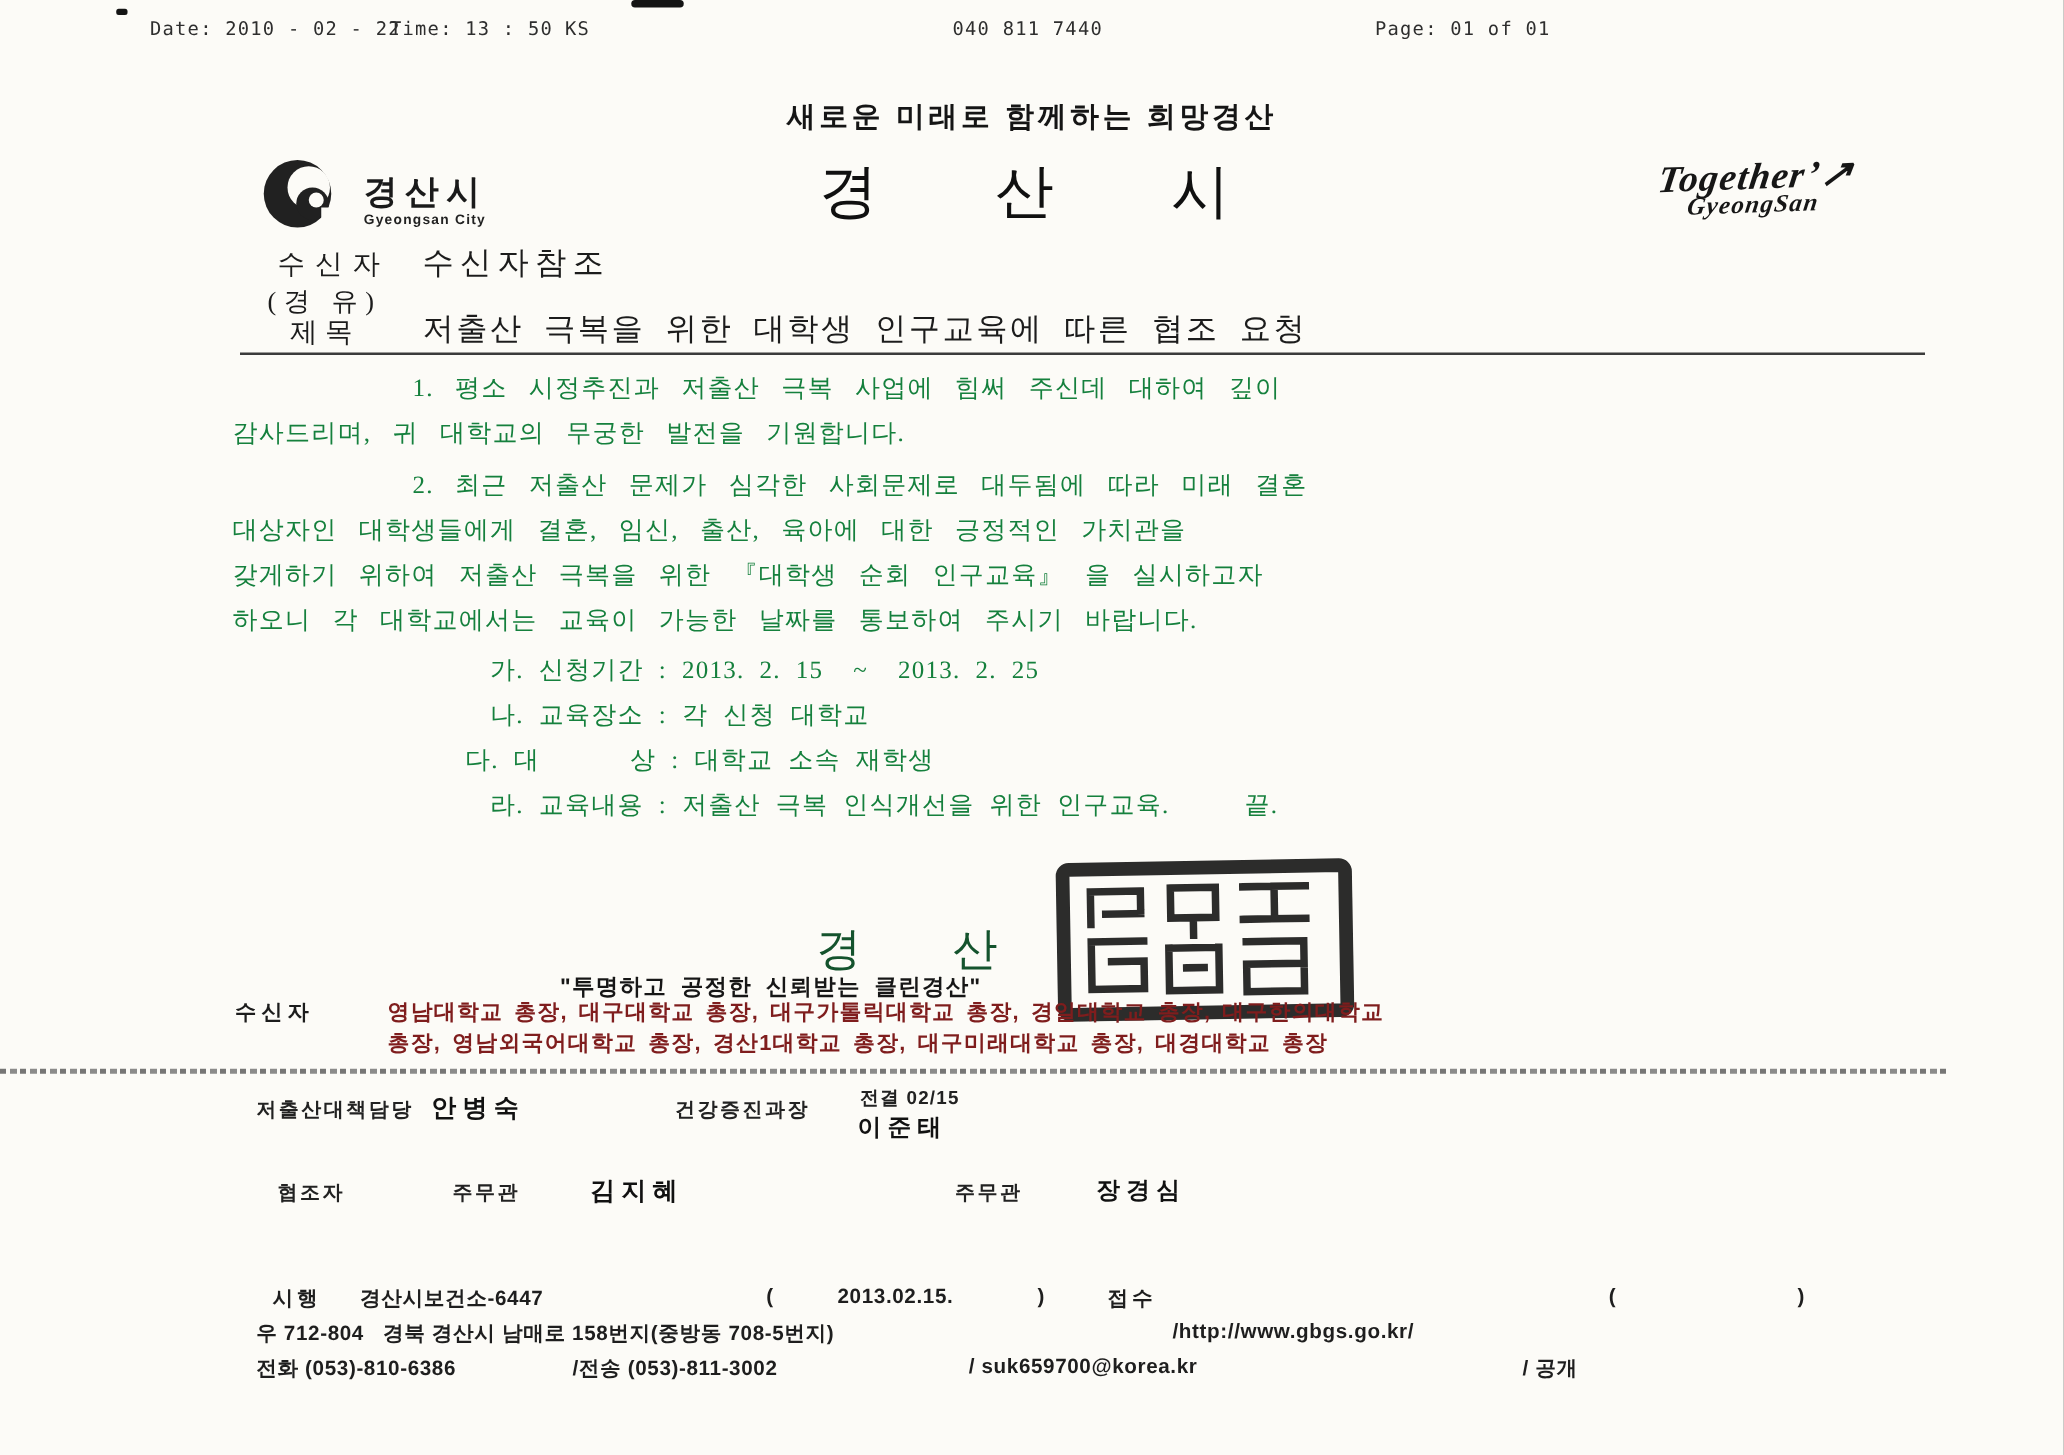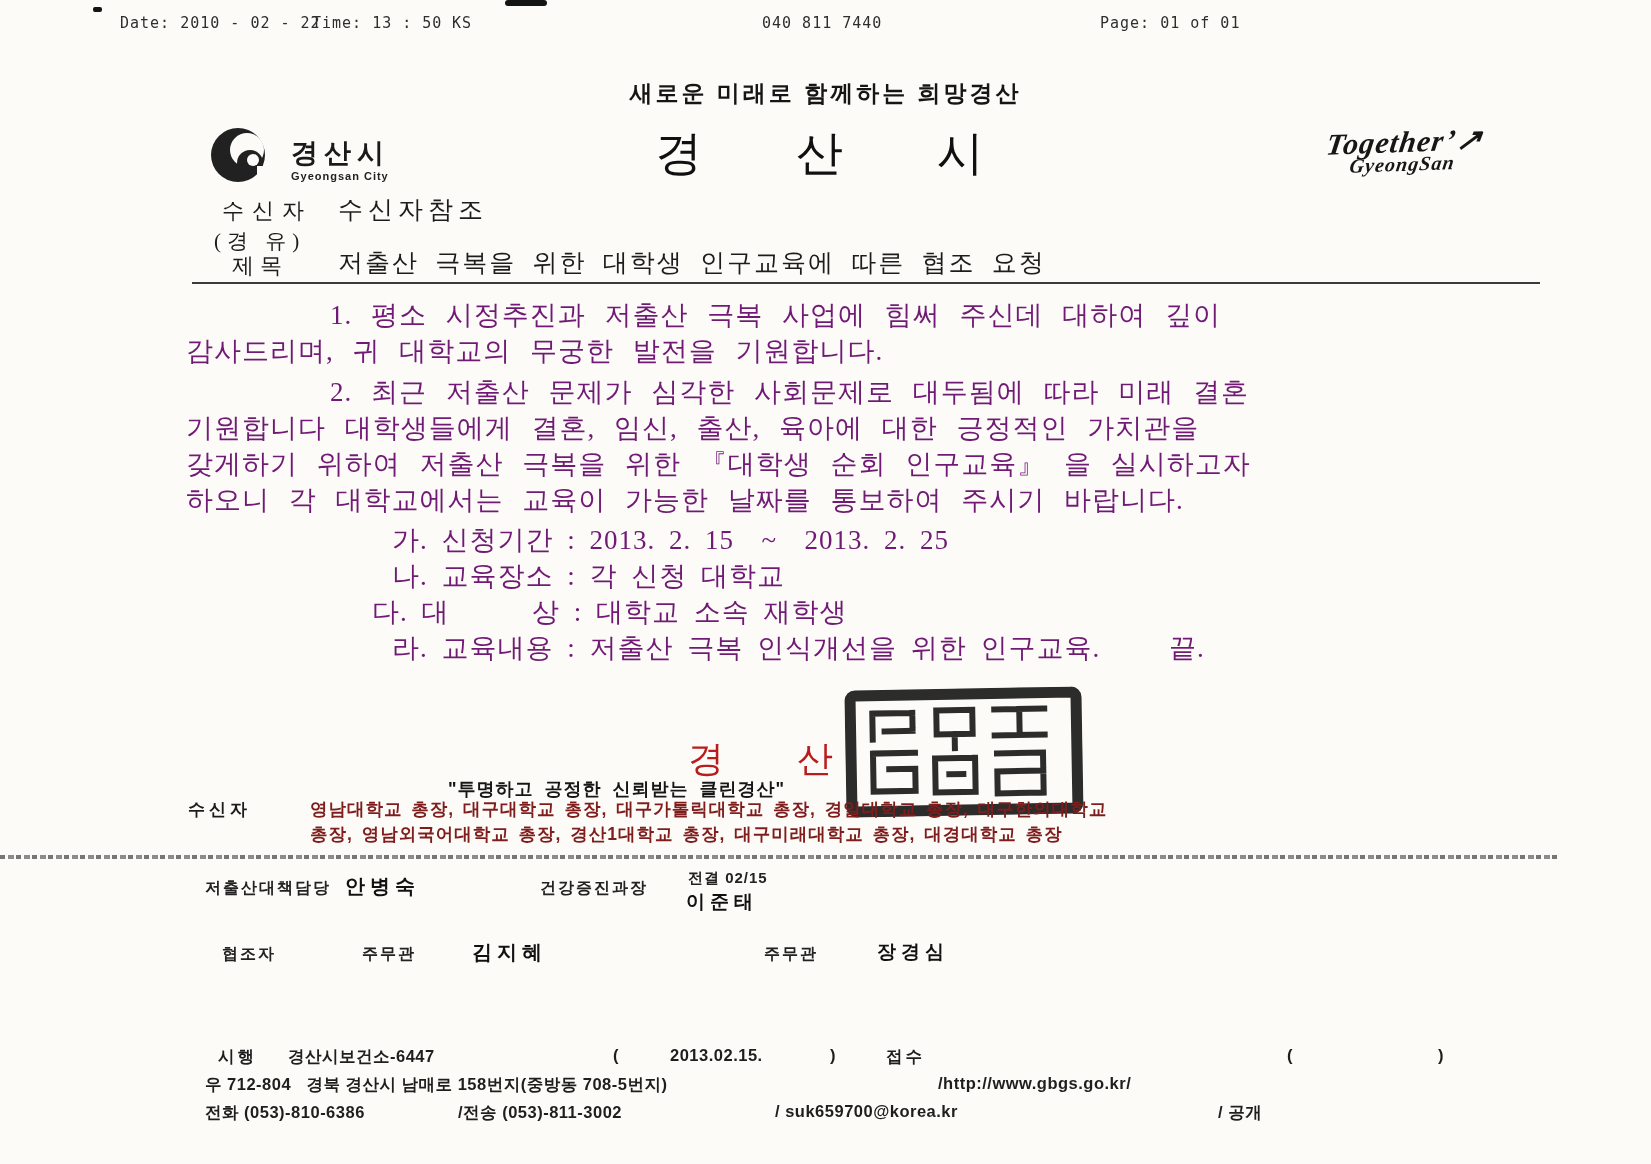--- a/index.html
+++ b/index.html
@@ -29,38 +29,38 @@
   .together .l2{font-size:20px;margin-left:26px;letter-spacing:1px;}
   
   .t22{font-size:22px;}
   .recv-label{left:222px;top:196px;letter-spacing:8px;}
   .recv-value{left:338px;top:193px;letter-spacing:5px;font-size:25px;}
   .via{left:214px;top:227px;letter-spacing:6px;font-size:21px;}
   .subj-label{left:232px;top:251px;letter-spacing:6px;}
   .subj-value{left:338px;top:246px;font-size:25px;letter-spacing:2px;word-spacing:8px;font-weight:500;}
   .subj-line{left:192px;top:282px;width:1348px;border-top:2px solid #3b3b3b;height:0;}
   
-  .bodyline{font-size:27px;letter-spacing:1px;word-spacing:11px;color:#701a75;}
+  .bodyline{font-size:20px;letter-spacing:1px;word-spacing:11px;color:#15803d;}
   .items .bodyline{word-spacing:6px;}
   
-  .sender{left:688px;top:735px;font-size:36px;letter-spacing:6px;word-spacing:52px;color:#b91c1c;}
+  .sender{left:653px;top:735px;font-size:36px;letter-spacing:6px;word-spacing:52px;color:#14532d;}
   .seal{left:845px;top:688px;opacity:.92;transform:rotate(-1deg);mix-blend-mode:multiply;}
   .sig-slogan{left:448px;top:777px;font-family:"Liberation Sans",sans-serif;font-weight:bold;
     font-size:18px;letter-spacing:1px;word-spacing:5px;color:#161616;}
   .recips-label{left:188px;top:798px;font-family:"Liberation Sans",sans-serif;font-weight:bold;font-size:17px;letter-spacing:4px;}
   .recips{font-family:"Liberation Sans",sans-serif;font-weight:bold;font-size:17.5px;letter-spacing:1px;word-spacing:3px;color:#7f1d1d;}
   .speckle{left:0px;top:855px;width:1560px;height:4px;opacity:.75;
     background:repeating-linear-gradient(90deg,#4a4a4a 0 5px,transparent 5px 8px,#666 8px 14px,transparent 14px 16px);}
   
   .sans{font-family:"Liberation Sans","DejaVu Sans",sans-serif;}
   .off-title{font-size:16px;font-weight:bold;letter-spacing:2px;color:#222;}
   .off-name{font-size:20px;font-weight:bold;letter-spacing:5px;color:#111;}
   .note{font-size:15px;font-weight:bold;letter-spacing:1px;color:#222;}
   
-  .foot{font-family:"Liberation Sans","DejaVu Sans",sans-serif;font-weight:bold;font-size:16.5px;letter-spacing:.5px;color:#1e1e1e;margin-top:18px;}
+  .foot{font-family:"Liberation Sans","DejaVu Sans",sans-serif;font-weight:bold;font-size:16.5px;letter-spacing:.5px;color:#1e1e1e;}
   .artifact{background:#141414;}
 </style>
 </head>
 <body>
 
 <div class="page">
 
   <div class="abs artifact" style="left:505px;top:0;width:42px;height:6px;border-radius:3px;"></div>
   <div class="abs artifact" style="left:93px;top:7px;width:9px;height:5px;border-radius:2px;"></div>
 
@@ -101,21 +101,21 @@
   <span class="abs pre recv-value">수신자참조</span>
   <span class="abs pre via">(경 유)</span>
   <span class="abs t22 pre subj-label">제목</span>
   <span class="abs pre subj-value">저출산 극복을 위한 대학생 인구교육에 따른 협조 요청</span>
   <div class="abs subj-line"></div>
 
   <div>
     <span class="abs bodyline pre" style="left:330px;top:297px;">1. 평소 시정추진과 저출산 극복 사업에 힘써 주신데 대하여 깊이</span>
     <span class="abs bodyline pre" style="left:186px;top:333px;">감사드리며, 귀 대학교의 무궁한 발전을 기원합니다.</span>
     <span class="abs bodyline pre" style="left:330px;top:374px;">2. 최근 저출산 문제가 심각한 사회문제로 대두됨에 따라 미래 결혼</span>
-    <span class="abs bodyline pre" style="left:186px;top:410px;">기원합니다 대학생들에게 결혼, 임신, 출산, 육아에 대한 긍정적인 가치관을</span>
+    <span class="abs bodyline pre" style="left:186px;top:410px;">대상자인 대학생들에게 결혼, 임신, 출산, 육아에 대한 긍정적인 가치관을</span>
     <span class="abs bodyline pre" style="left:186px;top:446px;">갖게하기 위하여 저출산 극복을 위한 『대학생 순회 인구교육』 을 실시하고자</span>
     <span class="abs bodyline pre" style="left:186px;top:482px;">하오니 각 대학교에서는 교육이 가능한 날짜를 통보하여 주시기 바랍니다.</span>
     <div class="items">
       <span class="abs bodyline pre" style="left:392px;top:522px;">가. 신청기간 : 2013. 2. 15  ~  2013. 2. 25</span>
       <span class="abs bodyline pre" style="left:392px;top:558px;">나. 교육장소 : 각 신청 대학교</span>
       <span class="abs bodyline pre" style="left:372px;top:594px;">다. 대      상 : 대학교 소속 재학생</span>
       <span class="abs bodyline pre" style="left:392px;top:630px;">라. 교육내용 : 저출산 극복 인식개선을 위한 인구교육.     끝.</span>
     </div>
   </div>
 

